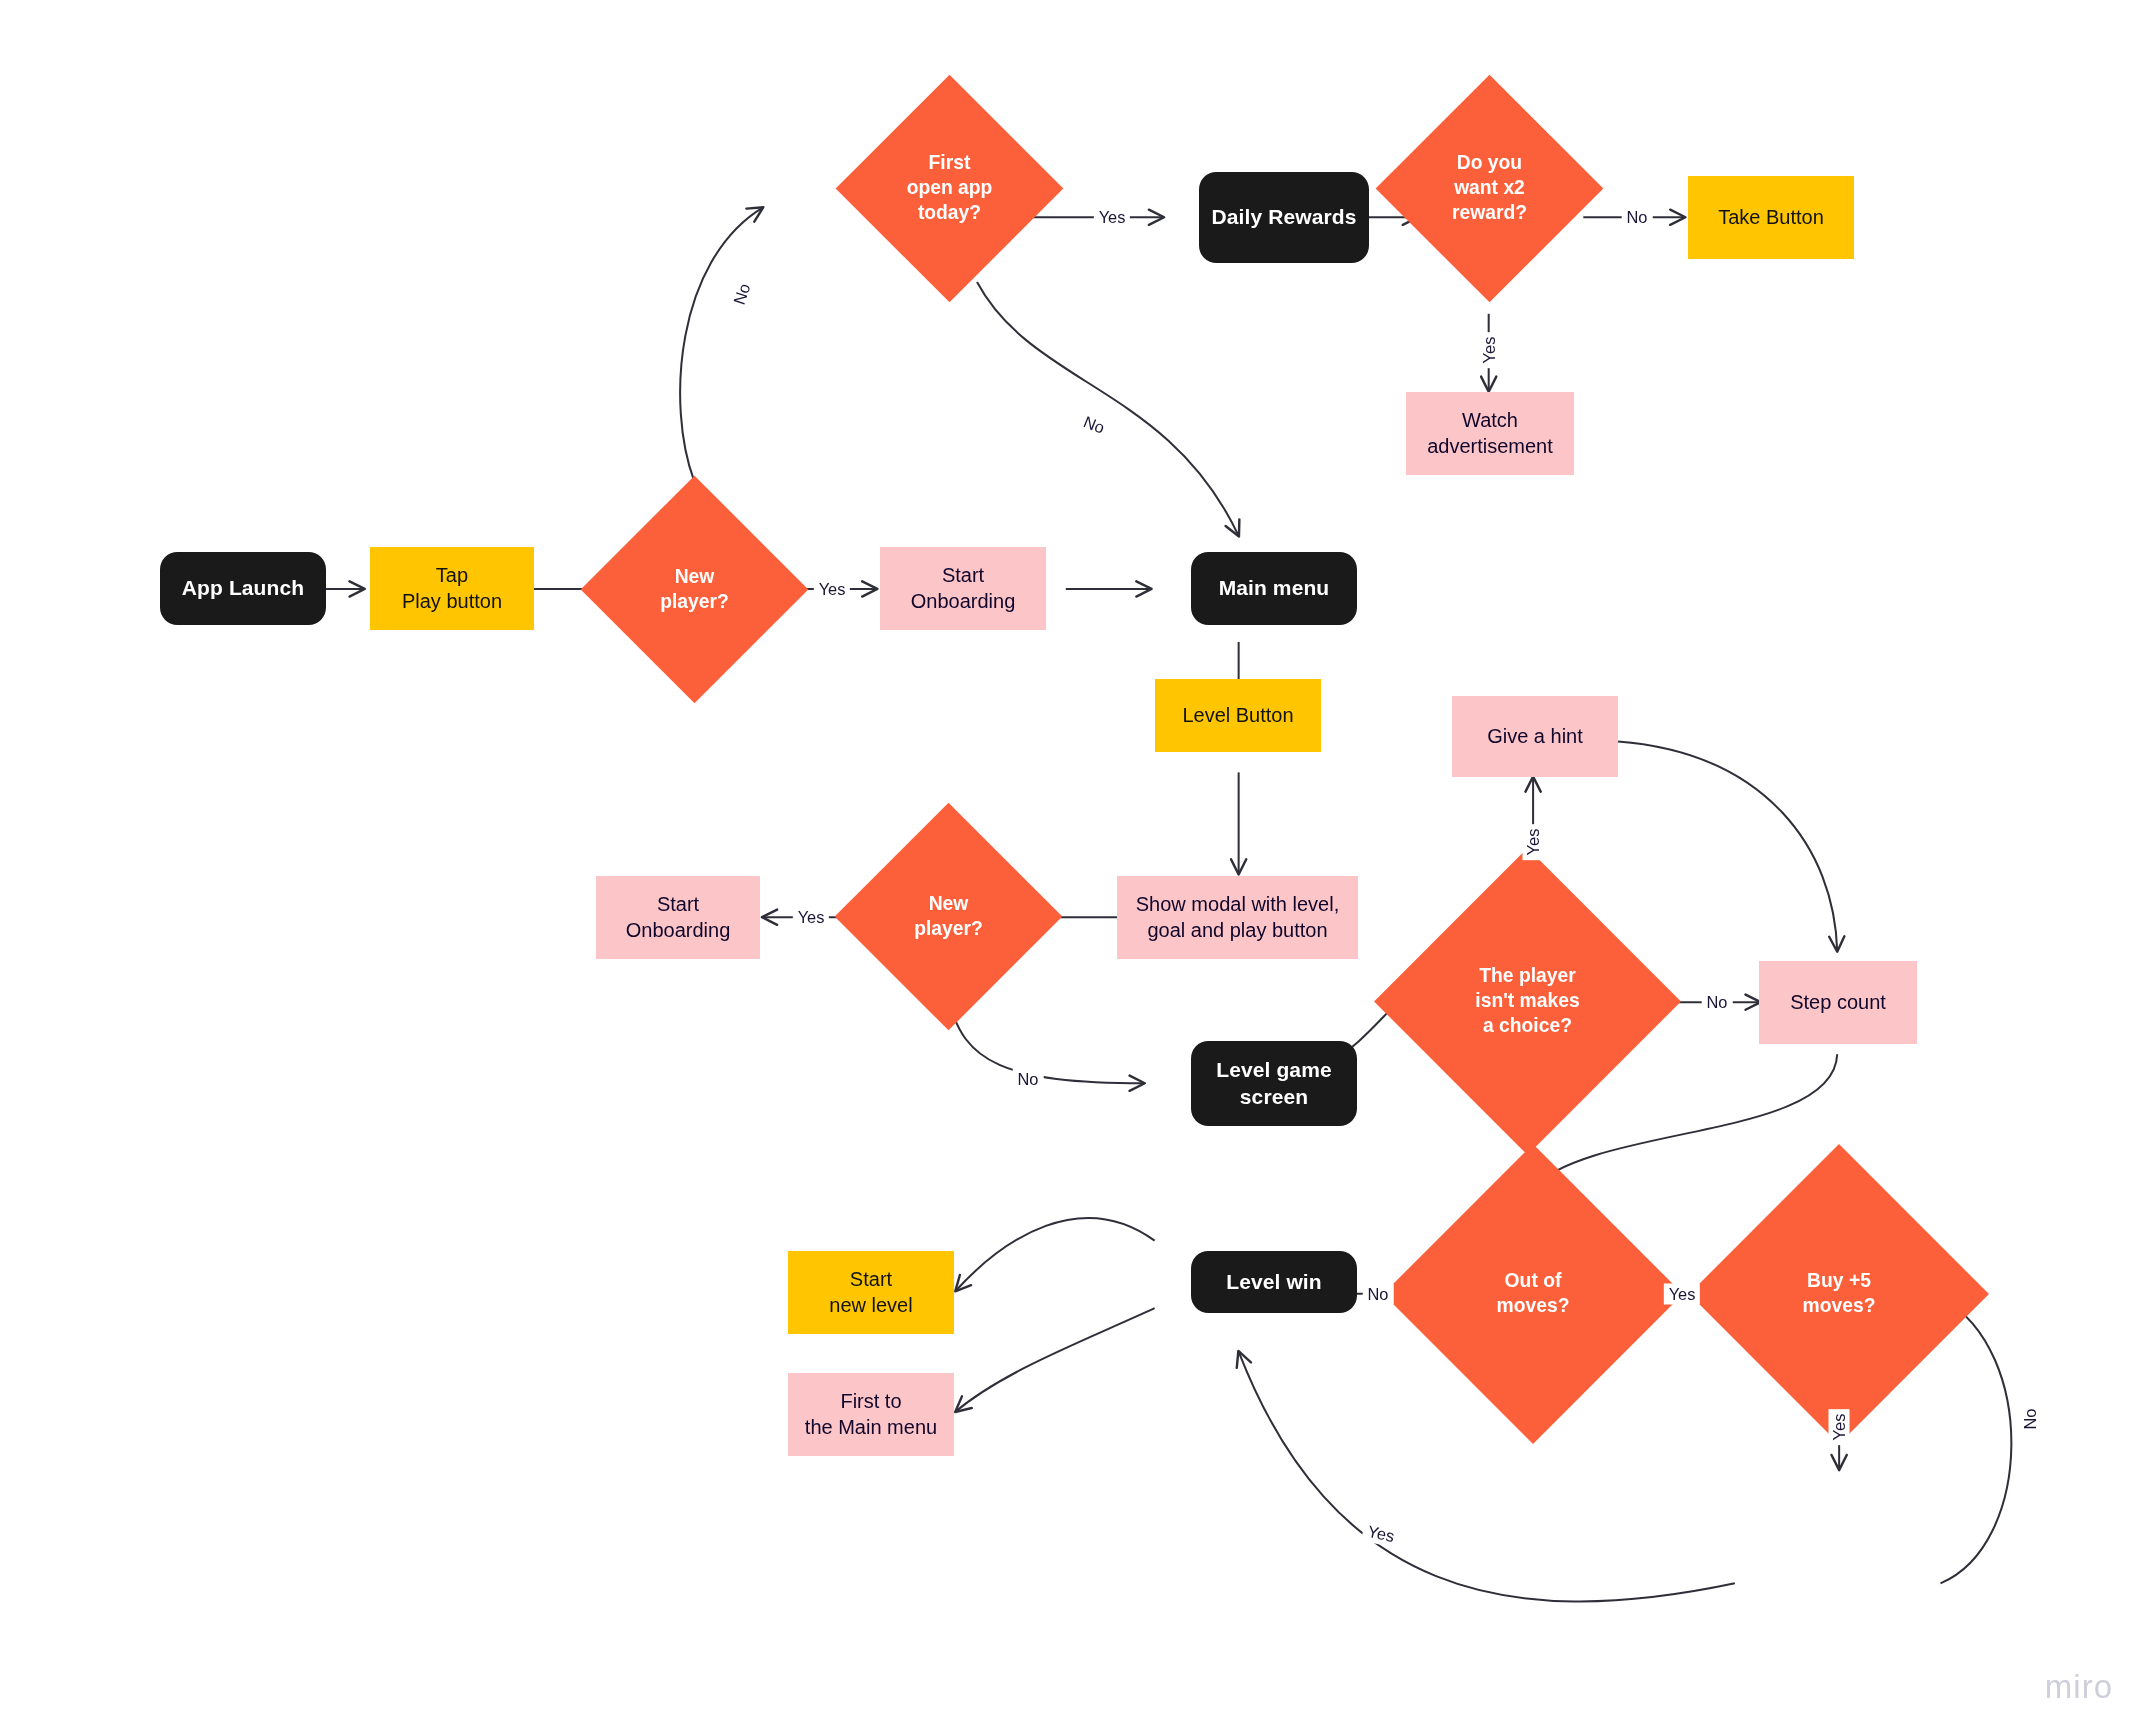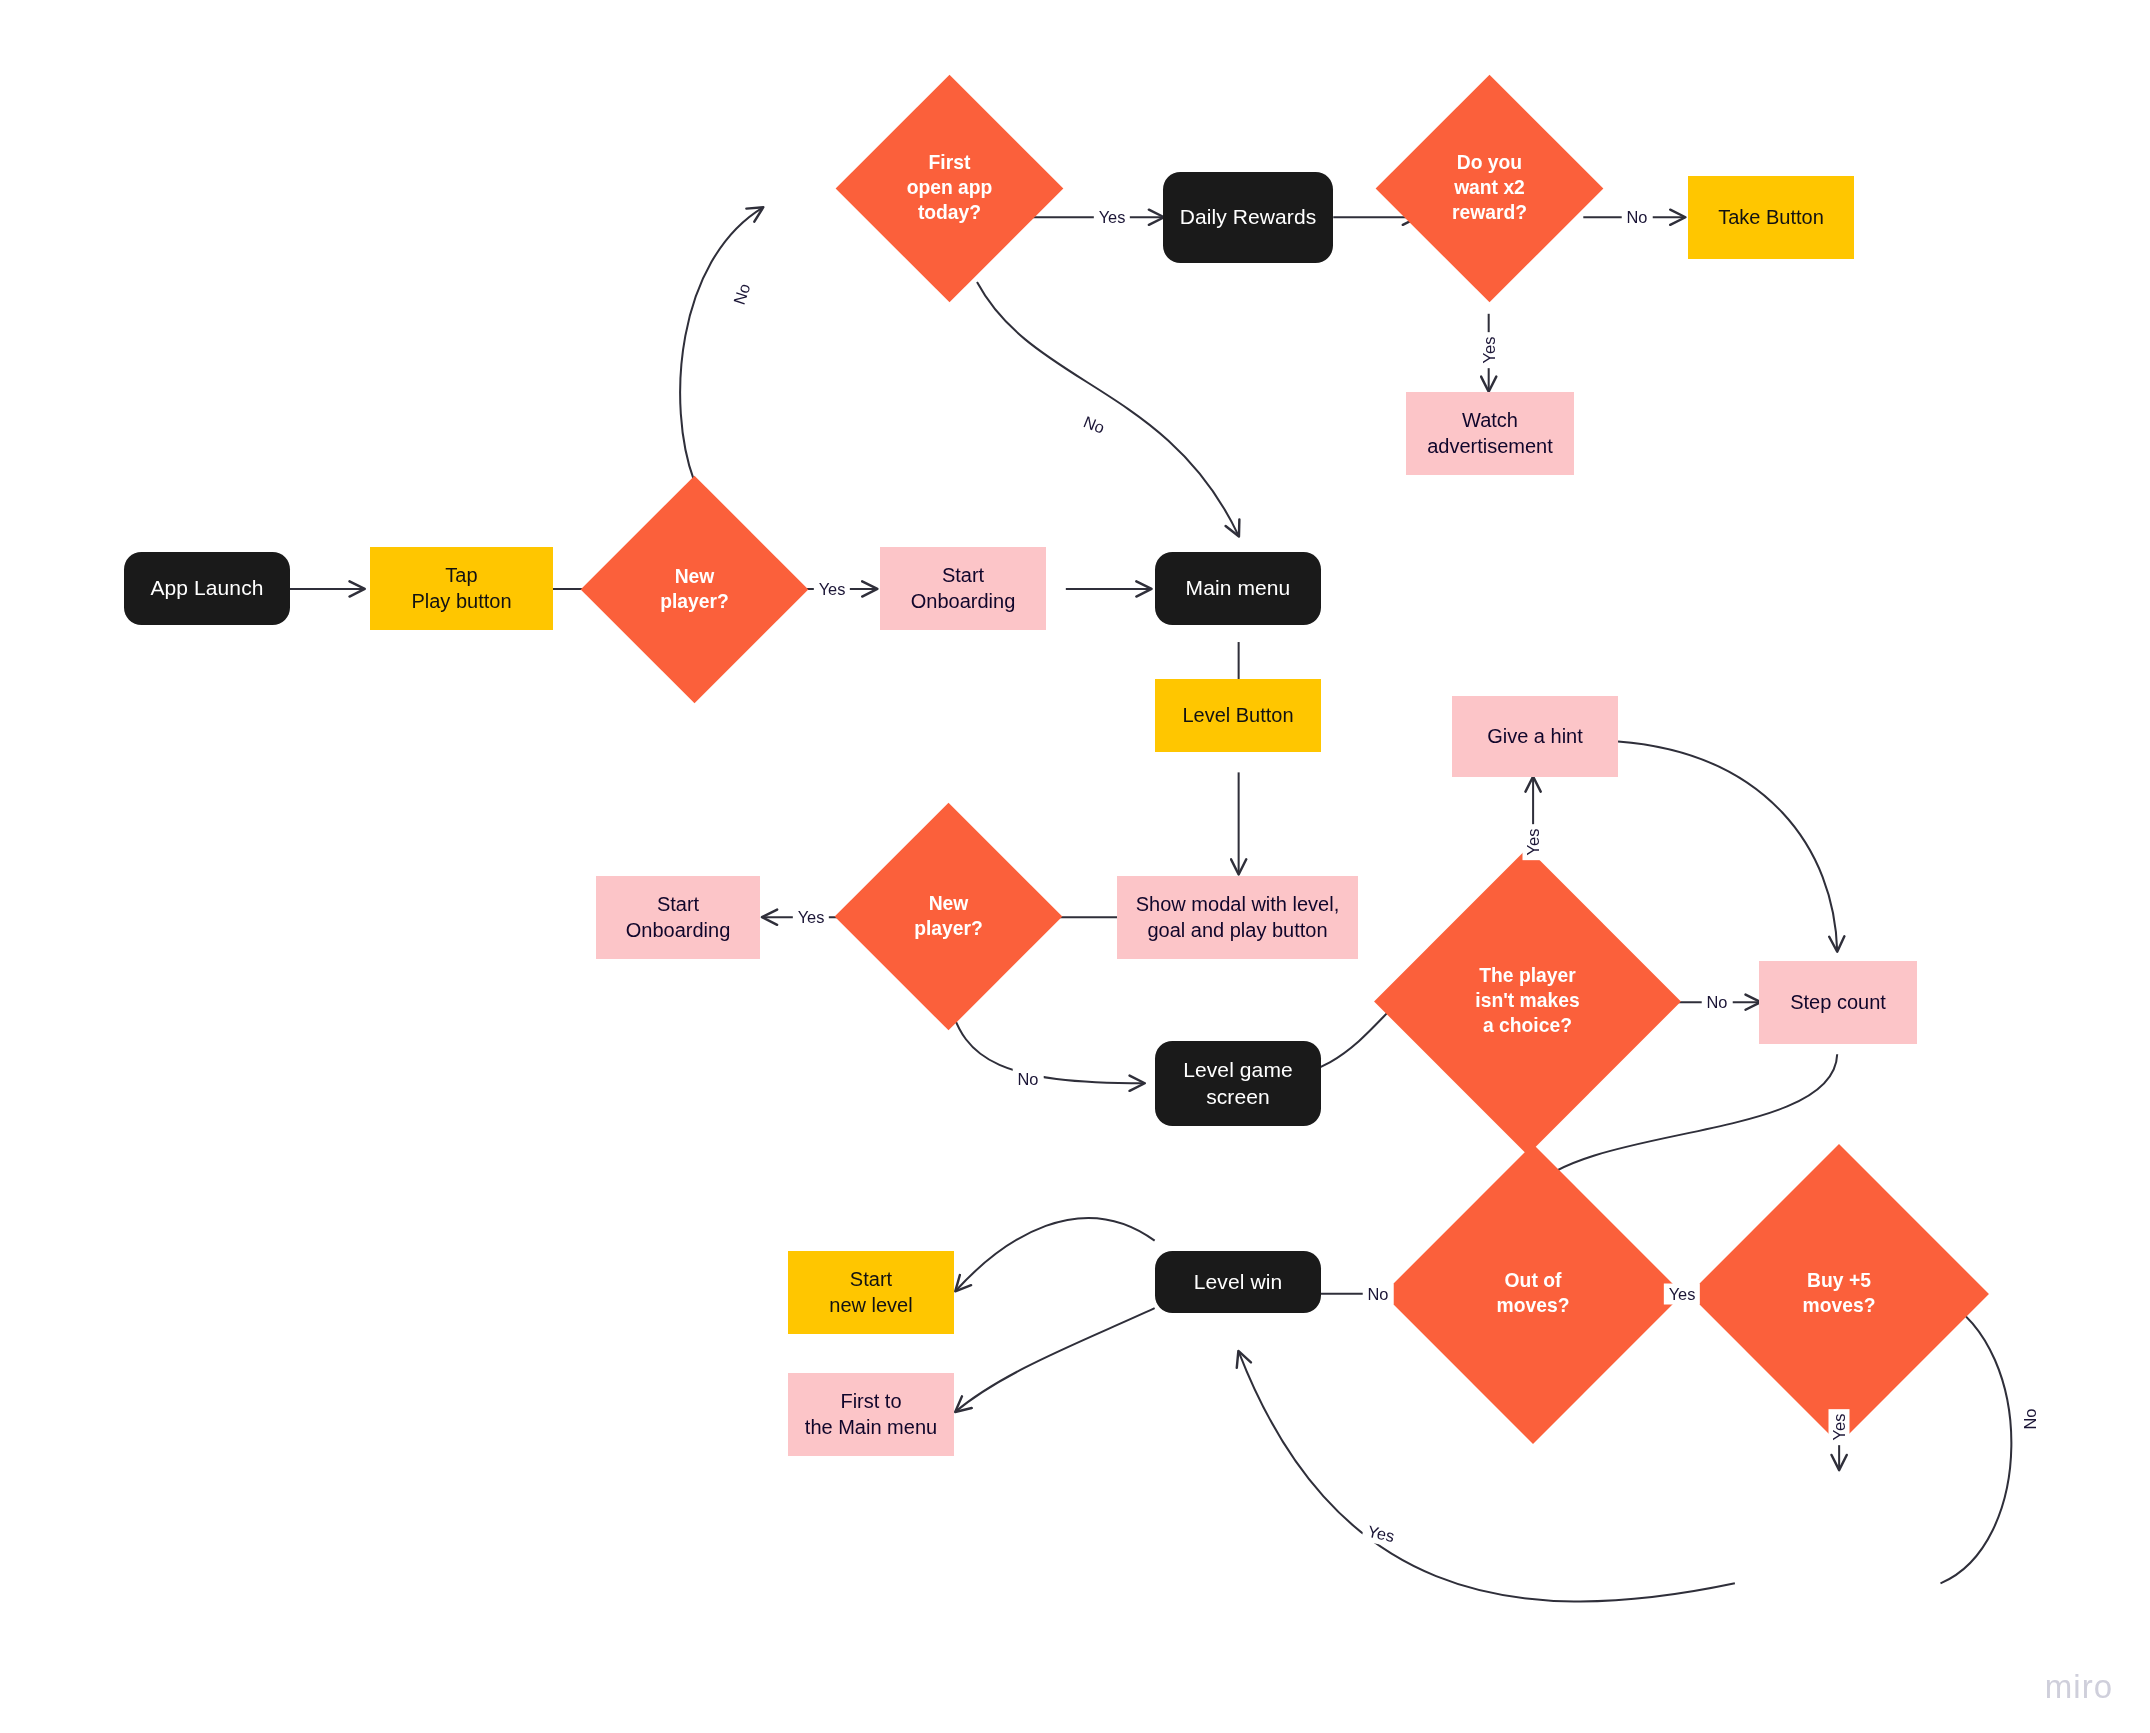--- a/index.html
+++ b/index.html
@@ -40,22 +40,23 @@
     display: block;
     white-space: pre-line;
     padding: 0 5.8px;
   }
   
   .n-terminal {
     background: #1a1a1a;
     color: #ffffff;
     border-radius: 17.4px;
     font-size: 21px;
-    font-weight: 400;
+    font-weight: 700;
     letter-spacing: 0.1px;
+    margin-left: 36px;
   }
   
   .n-decision {
     background: transparent;
     color: #ffffff;
     font-size: 19.3px;
     font-weight: 600;
   }
   .n-decision .dia {
     position: absolute;
@@ -203,21 +204,21 @@
 
   <div class="node n-process" style="left:1406px; top:392px; width:168px; height:83px;">
     <span class="lbl">Watch
 advertisement</span>
   </div>
 
   <div class="node n-terminal" style="left:124px; top:552px; width:166px; height:73px;">
     <span class="lbl">App Launch</span>
   </div>
 
-  <div class="node n-action" style="left:370px; top:547px; width:183px; height:83px;">
+  <div class="node n-action" style="left:370px; top:547px; width:164px; height:83px;">
     <span class="lbl">Tap
 Play button</span>
   </div>
 
   <div class="node n-decision" style="left:614px; top:509px; width:161px; height:161px;">
     <span class="dia"></span>
     <span class="lbl">New
 player?</span>
   </div>
 

